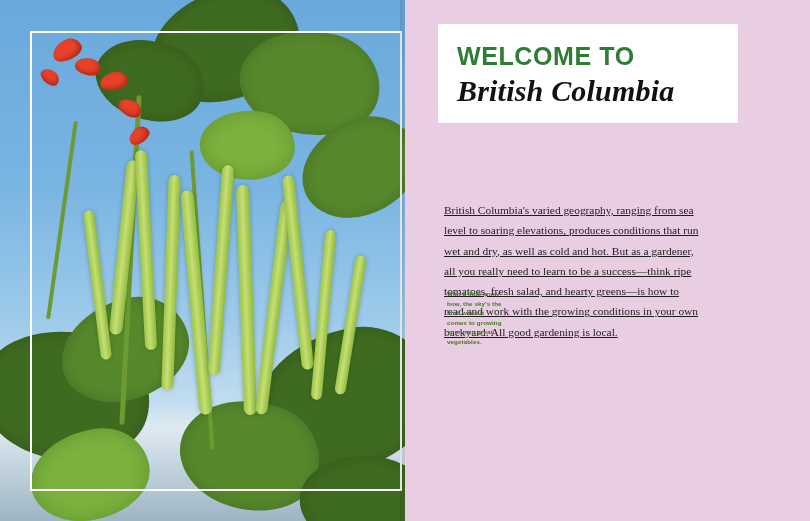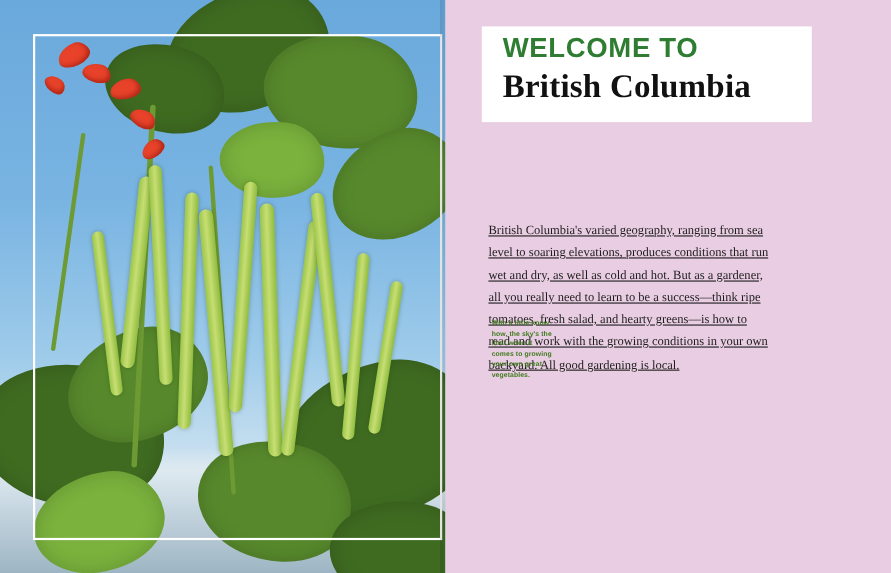--- a/index.html
+++ b/index.html
@@ -110,34 +110,35 @@
     height: 521px;
     background: #e9cde2;
   }
 
   .headline-block {
     position: absolute;
     left: 33px;
     top: 24px;
     width: 300px;
     background: #ffffff;
-    padding: 6px 20px 16px 19px;
+    padding: 18px 20px 16px 19px;
     box-sizing: border-box;
   }
   .headline-line {
     font-family: "Liberation Sans", sans-serif;
     font-weight: bold;
     font-size: 25px;
     line-height: 1.12;
     letter-spacing: 0.6px;
     color: #2f7d32;
     text-transform: uppercase;
   }
   .headline-script {
     font-family: "Liberation Serif", serif;
+    font-style: italic;
     font-weight: bold;
     font-size: 30px;
     line-height: 1.1;
     color: #111111;
     margin-top: 4px;
     letter-spacing: 0.2px;
   }
 
   .body-copy {
     position: absolute;

